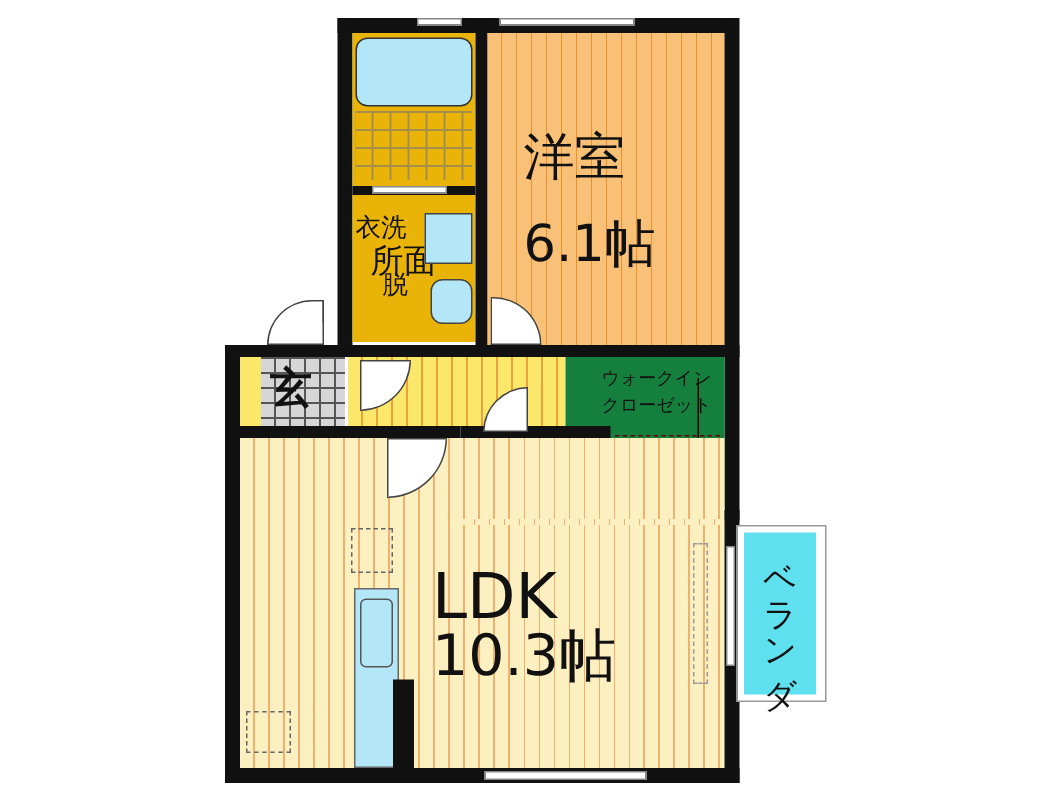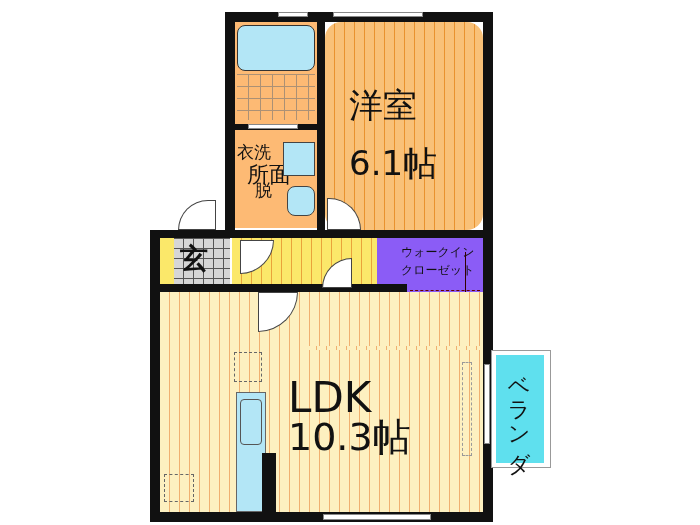--- a/index.html
+++ b/index.html
@@ -2,21 +2,21 @@
 <html><head>
 <meta charset="utf-8">
 <style>
   html,body{margin:0;padding:0;background:#fff;}
   body{width:700px;height:525px;position:relative;overflow:hidden;font-family:"DejaVu Sans",sans-serif;}
   .abs{position:absolute;box-sizing:border-box;}
   .wall{background:#111;}
   .floor-orange{background:repeating-linear-gradient(90deg,#f9c178 0px,#f9c178 9px,#e9922e 9px,#e9922e 10px);}
   .floor-yellow{background:repeating-linear-gradient(90deg,#fbe86a 0px,#fbe86a 9px,#e9a33a 9px,#e9a33a 10px);}
   .floor-ldk{background:repeating-linear-gradient(90deg,#fdf0c0 0px,#fdf0c0 9px,#f0b070 9px,#f0b070 10px);}
-  .wet{background:#fdba74;}
+  .wet{background:#eab308;}
   .label{color:#111;line-height:1.05;white-space:nowrap;}
   .win{background:#fff;border:1px solid #888;}
   .door{border:1.5px solid #444;background:#fff;}
 </style>
 </head>
 <body>
 
 <div class="abs wall" style="left:225px;top:12px;width:100px;height:10px;"></div>
 <div class="abs wall" style="left:320px;top:12px;width:172px;height:10px;"></div>
 
@@ -31,40 +31,40 @@
 
 <div class="abs wet" style="left:235px;top:130px;width:82px;height:98px;">
   <div class="abs label" style="left:2px;top:14px;font-size:17px;">衣洗</div>
   <div class="abs label" style="left:12px;top:33px;font-size:22px;text-align:right;">所面</div>
   <div class="abs label" style="left:20px;top:52px;font-size:17px;">脱</div>
   <div class="abs" style="left:48px;top:12px;width:32px;height:34px;background:#b3e6f6;border:1.5px solid #444;"></div>
   <div class="abs" style="left:52px;top:56px;width:28px;height:30px;background:#b3e6f6;border:1.5px solid #444;border-radius:8px;"></div>
 </div>
 <div class="abs wall" style="left:317px;top:12px;width:8px;height:222px;"></div>
 
-<div class="abs floor-orange" style="left:325px;top:22px;width:158px;height:208px;border-radius:16px;">
+<div class="abs floor-orange" style="left:325px;top:22px;width:158px;height:208px;">
   <div class="abs label" style="left:24px;top:66px;font-size:34px;">洋室</div>
   <div class="abs label" style="left:24px;top:108px;font-size:34px;margin-top:16px;">6.1帖</div>
   <div class="abs door" style="left:2px;top:176px;width:34px;height:32px;border-radius:0 34px 0 0;"></div>
 </div>
 <div class="abs win" style="left:333px;top:12px;width:90px;height:5px;"></div>
 <div class="abs wall" style="left:483px;top:12px;width:10px;height:335px;"></div>
 
 <div class="abs wall" style="left:150px;top:230px;width:343px;height:8px;"></div>
 <div class="abs wall" style="left:150px;top:230px;width:10px;height:290px;"></div>
 <div class="abs" style="left:160px;top:238px;width:14px;height:46px;background:#fbe86a;"></div>
 <div class="abs" style="left:174px;top:238px;width:56px;height:46px;background-color:#d6d6d6;background-image:linear-gradient(90deg,transparent 9px,#555 9px,#555 10px,transparent 10px),linear-gradient(0deg,transparent 9px,#555 9px,#555 10px,transparent 10px);background-size:10px 10px;">
   <div class="abs label" style="left:6px;top:6px;font-size:28px;font-weight:bold;">玄</div>
 </div>
 <div class="abs door" style="left:178px;top:200px;width:38px;height:30px;border-radius:30px 0 0 0;"></div>
 <div class="abs floor-yellow" style="left:232px;top:238px;width:145px;height:46px;">
   <div class="abs door" style="left:8px;top:2px;width:34px;height:34px;border-radius:0 0 34px 0;"></div>
 </div>
 
-<div class="abs" style="left:377px;top:238px;width:106px;height:100px;background:#8b5cf6;">
+<div class="abs" style="left:377px;top:238px;width:106px;height:100px;background:#15803d;">
   <div class="abs label" style="left:24px;top:8px;font-size:12px;">ウォークイン</div>
   <div class="abs label" style="left:24px;top:26px;font-size:12px;">クローゼット</div>
   <div class="abs" style="left:33px;top:52px;width:70px;height:0;border-top:1.5px dashed #600;"></div>
   <div class="abs" style="left:88px;top:14px;width:0;height:84px;border-left:1.5px solid #300;"></div>
 </div>
 
 <div class="abs wall" style="left:307px;top:284px;width:100px;height:62px;"></div>
 <div class="abs wet" style="left:316px;top:292px;width:86px;height:48px;">
   <div class="abs" style="left:28px;top:12px;width:34px;height:24px;background:#b3e6f6;border:1.5px solid #333;border-radius:50%;"></div>
   <div class="abs" style="left:66px;top:6px;width:12px;height:38px;background:#b3e6f6;border:1.5px solid #333;"></div>

